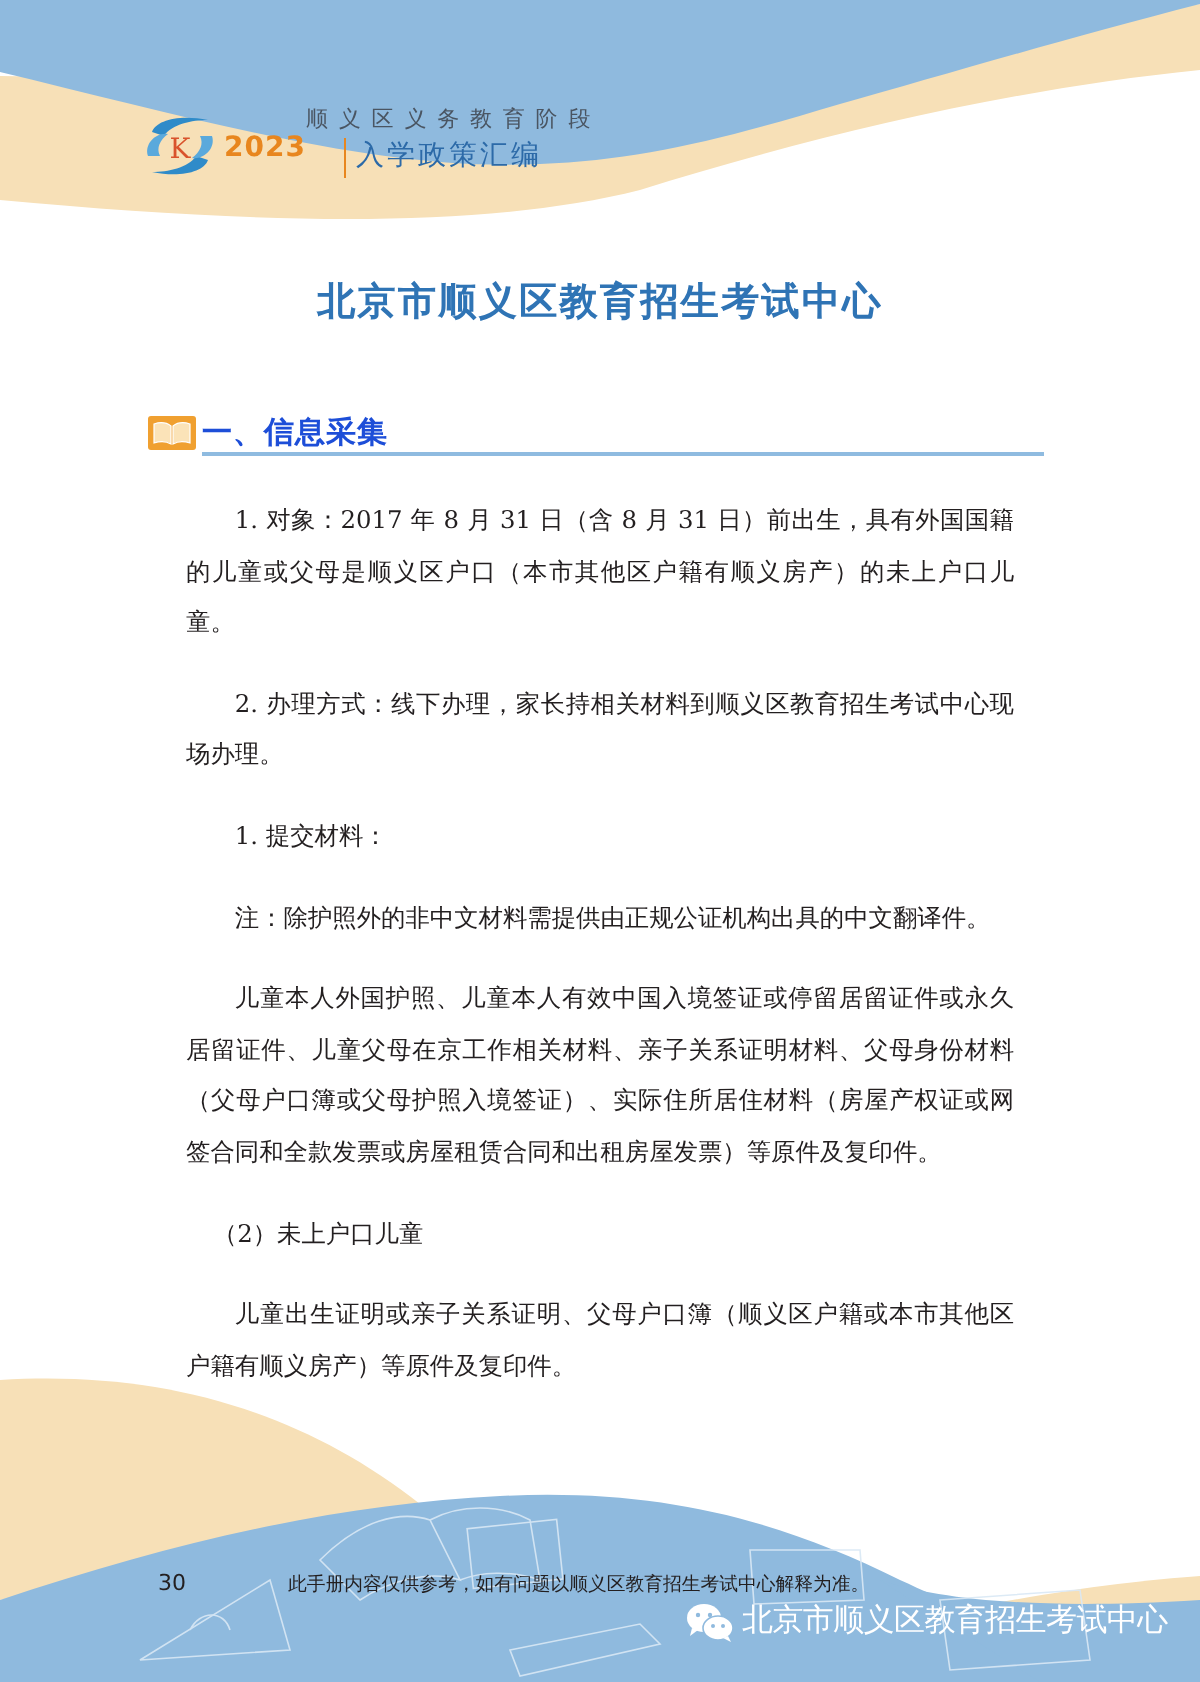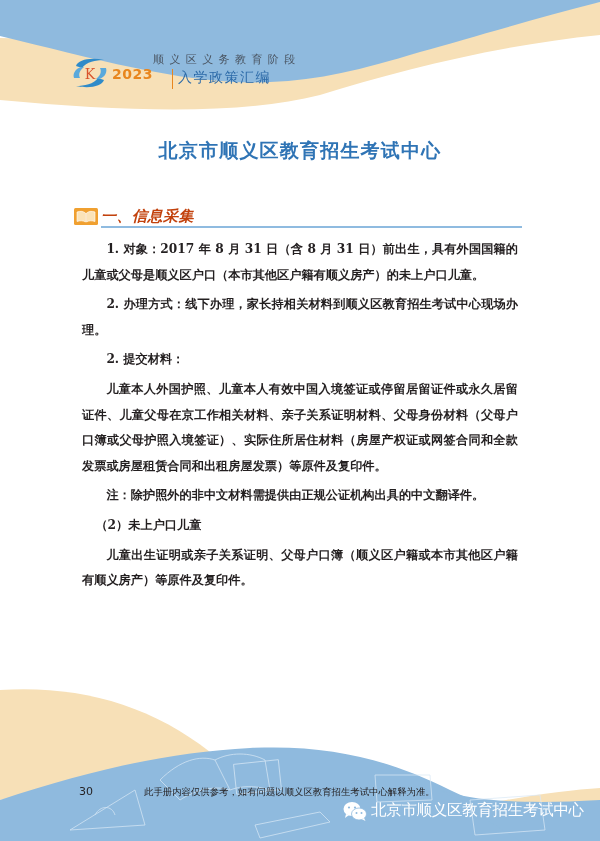--- a/index.html
+++ b/index.html
@@ -38,30 +38,30 @@
       font-family: "DejaVu Sans", "Liberation Sans", sans-serif;
       font-size: 19px; letter-spacing: 1.2px; color: #2f74b5; font-weight: bold;
     }
 
     
     .section-head { left: 74px; top: 207px; width: 448px; height: 20px; }
     .section-icon { position: absolute; left: 0; top: 1px; width: 24px; height: 17px; }
     .section-text {
       position: absolute; left: 27px; top: 0;
       font-family: "DejaVu Sans", "Liberation Sans", sans-serif;
-      font-size: 15px; font-weight: bold; color: #c2410c; letter-spacing: 0.5px; font-style: italic;
+      font-size: 15px; font-weight: bold; color: #1d4ed8; letter-spacing: 0.5px;
     }
     .section-rule { position: absolute; left: 27px; top: 19px; width: 421px; height: 2px; background: #8fbbe0; }
 
     
     .body-text {
       left: 78px; top: 233px; width: 444px;
       font-size: 12.2px; line-height: 25.6px; color: #231f20;
     }
-    .body-text p { margin: 4px; text-align: justify; font-weight: bold; }
+    .body-text p { margin: 15px; text-align: justify; }
     .indent { text-indent: 2em; }
     .subhead { padding-left: 1.1em; }
 
     
     .page-num {
       left: 79px; top: 785px;
       font-family: "DejaVu Sans", "Liberation Sans", sans-serif;
       font-size: 11px; color: #231f20;
     }
     .disclaimer {
@@ -125,23 +125,23 @@
     <path d="M3,4 C6,3 9,3 11.5,5 L11.5,14 C9,12.5 6,12.5 3,13.5 Z" fill="#fbe3b8" stroke="#ffffff" stroke-width="0.6"></path>
     <path d="M21,4 C18,3 15,3 12.5,5 L12.5,14 C15,12.5 18,12.5 21,13.5 Z" fill="#fbe3b8" stroke="#ffffff" stroke-width="0.6"></path>
   </svg>
   <span class="section-text">一、信息采集</span>
   <span class="section-rule"></span>
 </div>
 
 <div class="layer body-text">
   <p class="indent">1. 对象：2017 年 8 月 31 日（含 8 月 31 日）前出生，具有外国国籍的儿童或父母是顺义区户口（本市其他区户籍有顺义房产）的未上户口儿童。</p>
   <p class="indent">2. 办理方式：线下办理，家长持相关材料到顺义区教育招生考试中心现场办理。</p>
-  <p class="indent">2. 提交材料：</p>
+  <p class="indent">1. 提交材料：</p>
+  <p class="indent">注：除护照外的非中文材料需提供由正规公证机构出具的中文翻译件。</p>
   <p class="indent">儿童本人外国护照、儿童本人有效中国入境签证或停留居留证件或永久居留证件、儿童父母在京工作相关材料、亲子关系证明材料、父母身份材料（父母户口簿或父母护照入境签证）、实际住所居住材料（房屋产权证或网签合同和全款发票或房屋租赁合同和出租房屋发票）等原件及复印件。</p>
-  <p class="indent">注：除护照外的非中文材料需提供由正规公证机构出具的中文翻译件。</p>
   <p class="subhead">（2）未上户口儿童</p>
   <p class="indent">儿童出生证明或亲子关系证明、父母户口簿（顺义区户籍或本市其他区户籍有顺义房产）等原件及复印件。</p>
 </div>
 
 <div class="layer page-num">30</div>
 <div class="layer disclaimer">此手册内容仅供参考，如有问题以顺义区教育招生考试中心解释为准。</div>
 <div class="layer wechat">
   <svg class="wechat-icon" viewBox="0 0 24 20">
     <ellipse cx="9" cy="8" rx="8.5" ry="7" fill="#ffffff"></ellipse>
     <path d="M3,13 L2,17 L6,14 Z" fill="#ffffff"></path>

